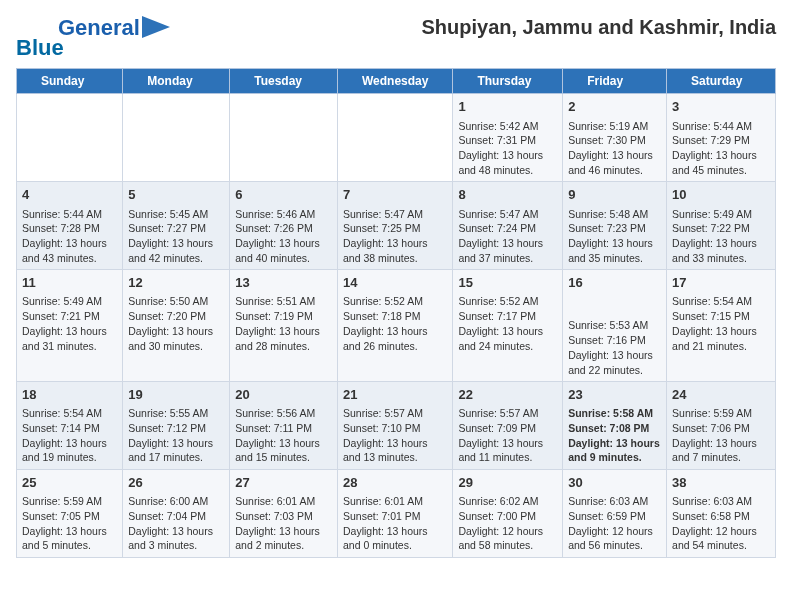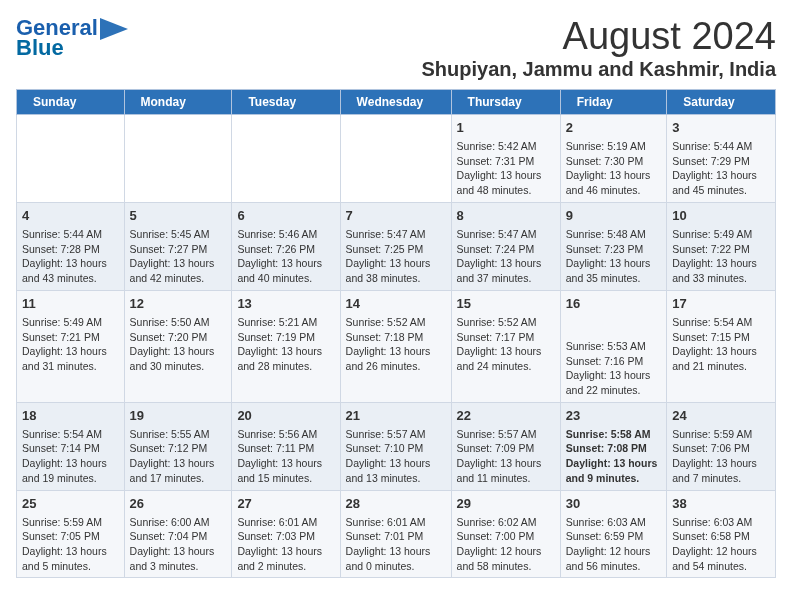--- a/index.html
+++ b/index.html
@@ -44,21 +44,21 @@
     }
     table {
       width: 100%;
       border-collapse: collapse;
       font-size: 11px;
     }
     thead tr th {
       background-color: #2d72b8;
       color: #fff;
       text-align: left;
-      padding: 5px 16px;
+      padding: 5px 24px;
       font-size: 12px;
       font-weight: bold;
       border: 1px solid #b0c4de;
     }
     tbody tr td {
       vertical-align: top;
       padding: 4px 5px;
       border: 1px solid #d0d8e4;
       width: 113px;
       min-height: 80px;
@@ -82,32 +82,31 @@
       font-size: 10.5px;
       color: #333;
     }
     .empty-cell { background: #fff !important; }
   </style>
 </head>
 <body>
 
 <div class="header">
   <div class="logo">
-    <div style="display:flex;align-items:flex-end;">
+    <div style="display:flex;align-items:center;margin-left:42px;">
       <span class="logo-text">
         <span class="blue">General</span>
       </span>
       <svg width="28" height="22" viewBox="0 0 28 22" style="margin-left:2px;margin-top:-2px;">
         <polygon points="0,0 28,11 0,22" fill="#2d72b8"></polygon>
       </svg>
     </div>
     <span class="logo-text" style="color:#0369a1;margin-top:-4px;">Blue</span>
   </div>
   <div class="title-block">
-    <div class="month-year">August 2024</div>
     <div class="location">Shupiyan, Jammu and Kashmir, India</div>
   </div>
 </div>
 
 <table>
   <thead>
     <tr>
     <th>Sunday</th>
         <th>Monday</th>
         <th>Tuesday</th>
@@ -194,21 +193,21 @@
 Daylight: 13 hours and 31 minutes.</div>
         </td>
         <td>
           <span class="day-number">12</span>
           <div class="day-info" style="white-space: pre-line;">Sunrise: 5:50 AM
 Sunset: 7:20 PM
 Daylight: 13 hours and 30 minutes.</div>
         </td>
         <td>
           <span class="day-number">13</span>
-          <div class="day-info" style="white-space: pre-line;">Sunrise: 5:21 AM
+          <div class="day-info" style="white-space: pre-line;">Sunrise: 5:51 AM
 Sunset: 7:19 PM
 Daylight: 13 hours and 28 minutes.</div>
         </td>
         <td>
           <span class="day-number">14</span>
           <div class="day-info" style="white-space: pre-line;">Sunrise: 5:52 AM
 Sunset: 7:18 PM
 Daylight: 13 hours and 26 minutes.</div>
         </td>
         <td>

